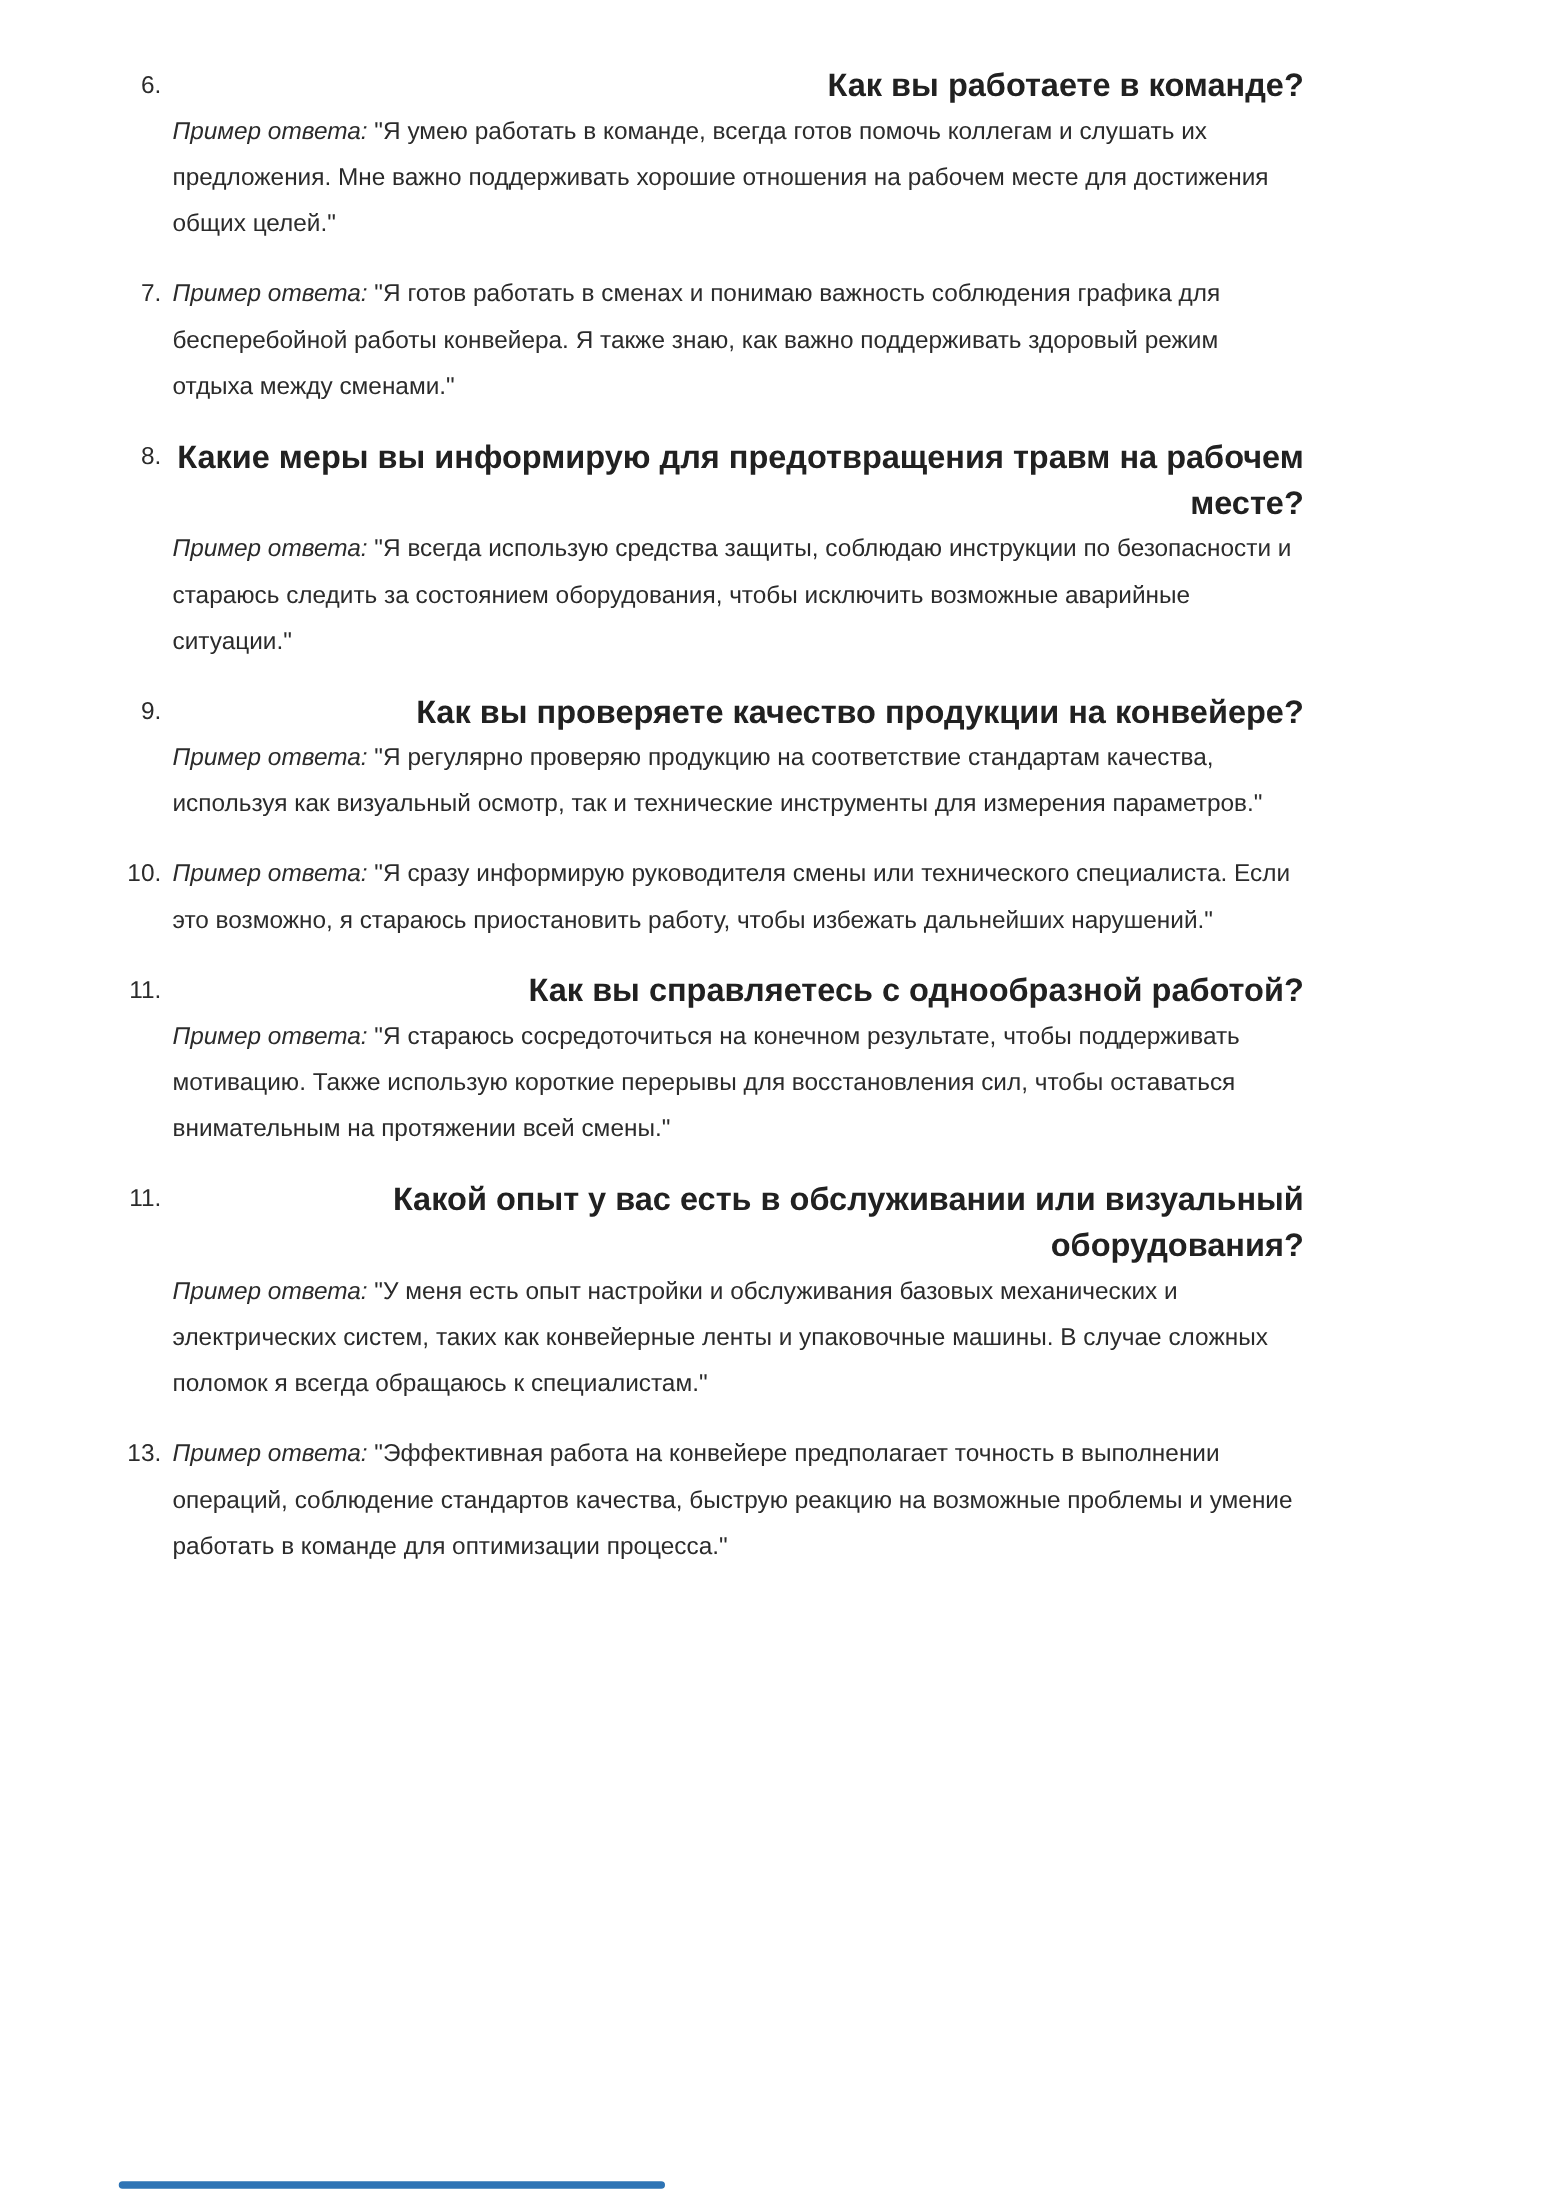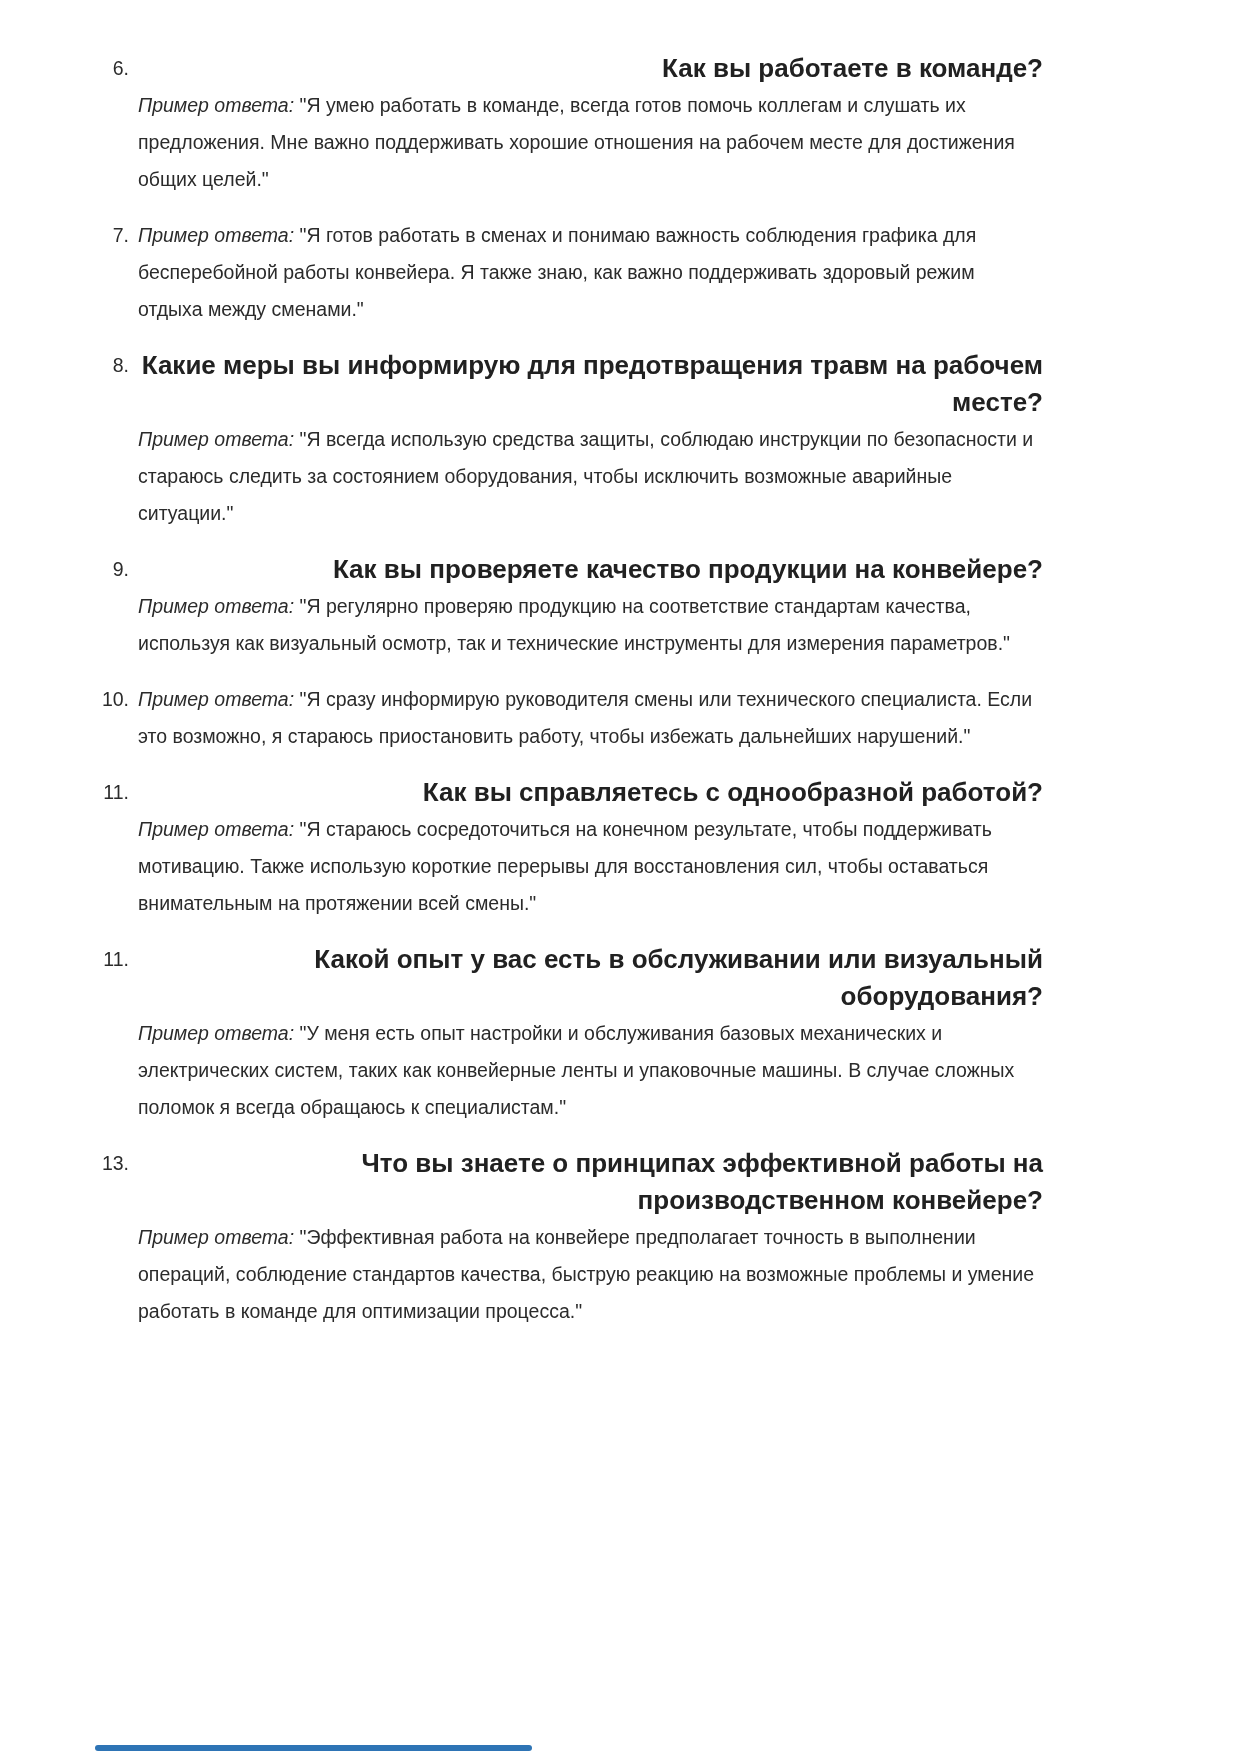--- a/index.html
+++ b/index.html
@@ -127,21 +127,20 @@
       <span class="num">11.</span>
       <div class="q-body">
         <div class="question">Какой опыт у вас есть в обслуживании или визуальный оборудования?</div>
         <div class="answer"><span class="ans-label">Пример ответа:</span> <span class="ans-text">"У меня есть опыт настройки и обслуживания базовых механических и электрических систем, таких как конвейерные ленты и упаковочные машины. В случае сложных поломок я всегда обращаюсь к специалистам."</span></div>
       </div>
     </div>
 
     <div class="item">
       <span class="num">13.</span>
       <div class="q-body">
-        <div class="question">Что вы знаете о принципах эффективной работы на производственном конвейере?</div>
         <div class="answer"><span class="ans-label">Пример ответа:</span> <span class="ans-text">"Эффективная работа на конвейере предполагает точность в выполнении операций, соблюдение стандартов качества, быструю реакцию на возможные проблемы и умение работать в команде для оптимизации процесса."</span></div>
       </div>
     </div>
 
   </div>
 
   <div class="page-break-bar" style="background-color: rgb(46, 116, 181);"></div>
 </div>
 
 </body></html>

